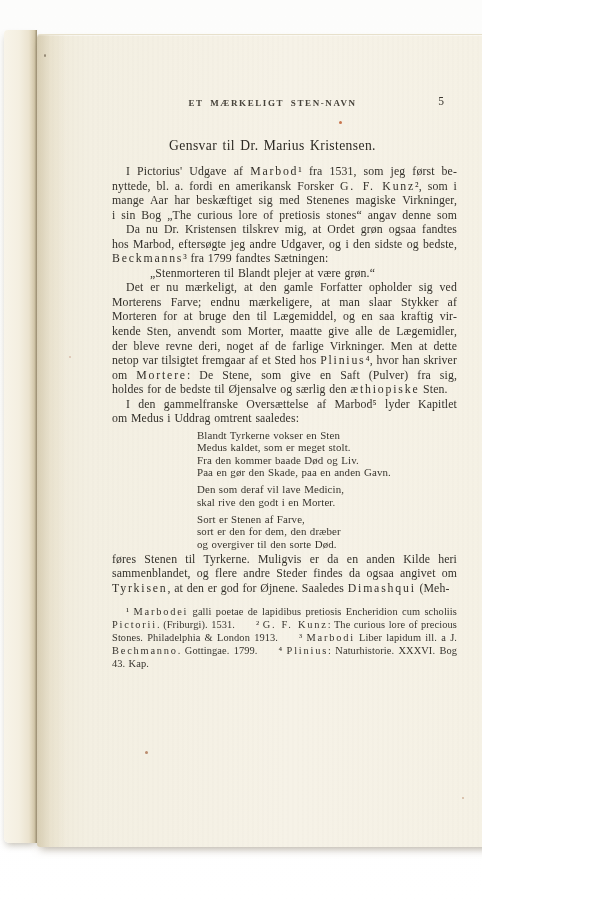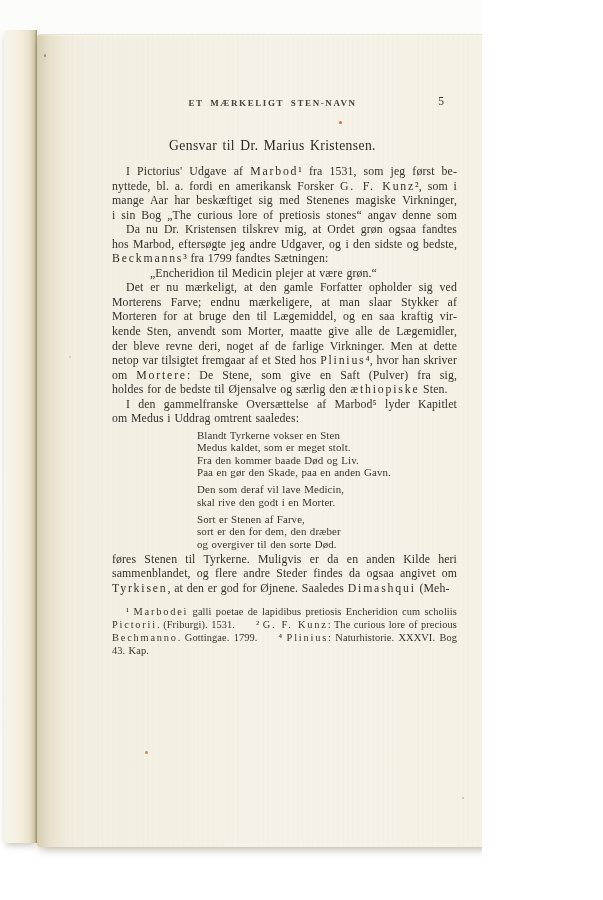--- a/index.html
+++ b/index.html
@@ -131,21 +131,21 @@
             <div class="line first" style="">I Pictorius' Udgave af <span class="sp">Marbod</span>¹ fra 1531, som jeg først be-</div>
             <div class="line" style="">nyttede, bl. a. fordi en amerikansk Forsker <span class="sp">G. F. Kunz</span>², som i</div>
             <div class="line" style="">mange Aar har beskæftiget sig med Stenenes magiske Virkninger,</div>
             <div class="line" style="">i sin Bog „The curious lore of pretiosis stones“ angav denne som</div>
           </div>
         <div class="para">
             <div class="line first" style="">Da nu Dr. Kristensen tilskrev mig, at Ordet grøn ogsaa fandtes</div>
             <div class="line" style="">hos Marbod, eftersøgte jeg andre Udgaver, og i den sidste og bedste,</div>
             <div class="line end" style=""><span class="sp">Beckmanns</span>³ fra 1799 fandtes Sætningen:</div>
           </div>
-        <div class="qline" style="">„Encheridion til Medicin plejer at være grøn.“</div>
+        <div class="qline" style="">„Stenmorteren til Blandt plejer at være grøn.“</div>
         <div class="para">
             <div class="line first" style="">Det er nu mærkeligt, at den gamle Forfatter opholder sig ved</div>
             <div class="line" style="">Morterens Farve; endnu mærkeligere, at man slaar Stykker af</div>
             <div class="line" style="">Morteren for at bruge den til Lægemiddel, og en saa kraftig vir-</div>
             <div class="line" style="">kende Sten, anvendt som Morter, maatte give alle de Lægemidler,</div>
             <div class="line" style="">der bleve revne deri, noget af de farlige Virkninger. Men at dette</div>
             <div class="line" style="">netop var tilsigtet fremgaar af et Sted hos <span class="sp">Plinius</span>⁴, hvor han skriver</div>
             <div class="line" style="">om <span class="sp">Mortere</span>: De Stene, som give en Saft (Pulver) fra sig,</div>
             <div class="line end" style="">holdes for de bedste til Øjensalve og særlig den <span class="sp">æthiopiske</span> Sten.</div>
           </div>
@@ -171,20 +171,21 @@
             </div>
           </div>
         <div class="para">
             <div class="line" style="">føres Stenen til Tyrkerne. Muligvis er da en anden Kilde heri</div>
             <div class="line" style="">sammenblandet, og flere andre Steder findes da ogsaa angivet om</div>
             <div class="line end" style=""><span class="sp">Tyrkisen</span>, at den er god for Øjnene. Saaledes <span class="sp">Dimashqui</span> (Meh-</div>
           </div>
         <div class="footnotes">
             <div class="line first" style="">¹ <span class="sp">Marbodei</span> galli poetae de lapidibus pretiosis Encheridion cum scholiis</div>
             <div class="line" style=""><span class="sp">Pictorii</span>. (Friburgi). 1531.  ² <span class="sp">G. F. Kunz</span>: The curious lore of precious</div>
+            <div class="line" style="">Stones. Philadelphia &amp; London 1913.  ³ <span class="sp">Marbodi</span> Liber lapidum ill. a J.</div>
             <div class="line" style=""><span class="sp">Bechmanno</span>. Gottingae. 1799.  ⁴ <span class="sp">Plinius</span>: Naturhistorie. XXXVI. Bog</div>
             <div class="line end" style="">43. Kap.</div>
           </div>
       </div>
 
     </div>
   </div>
 
 </div>
 

